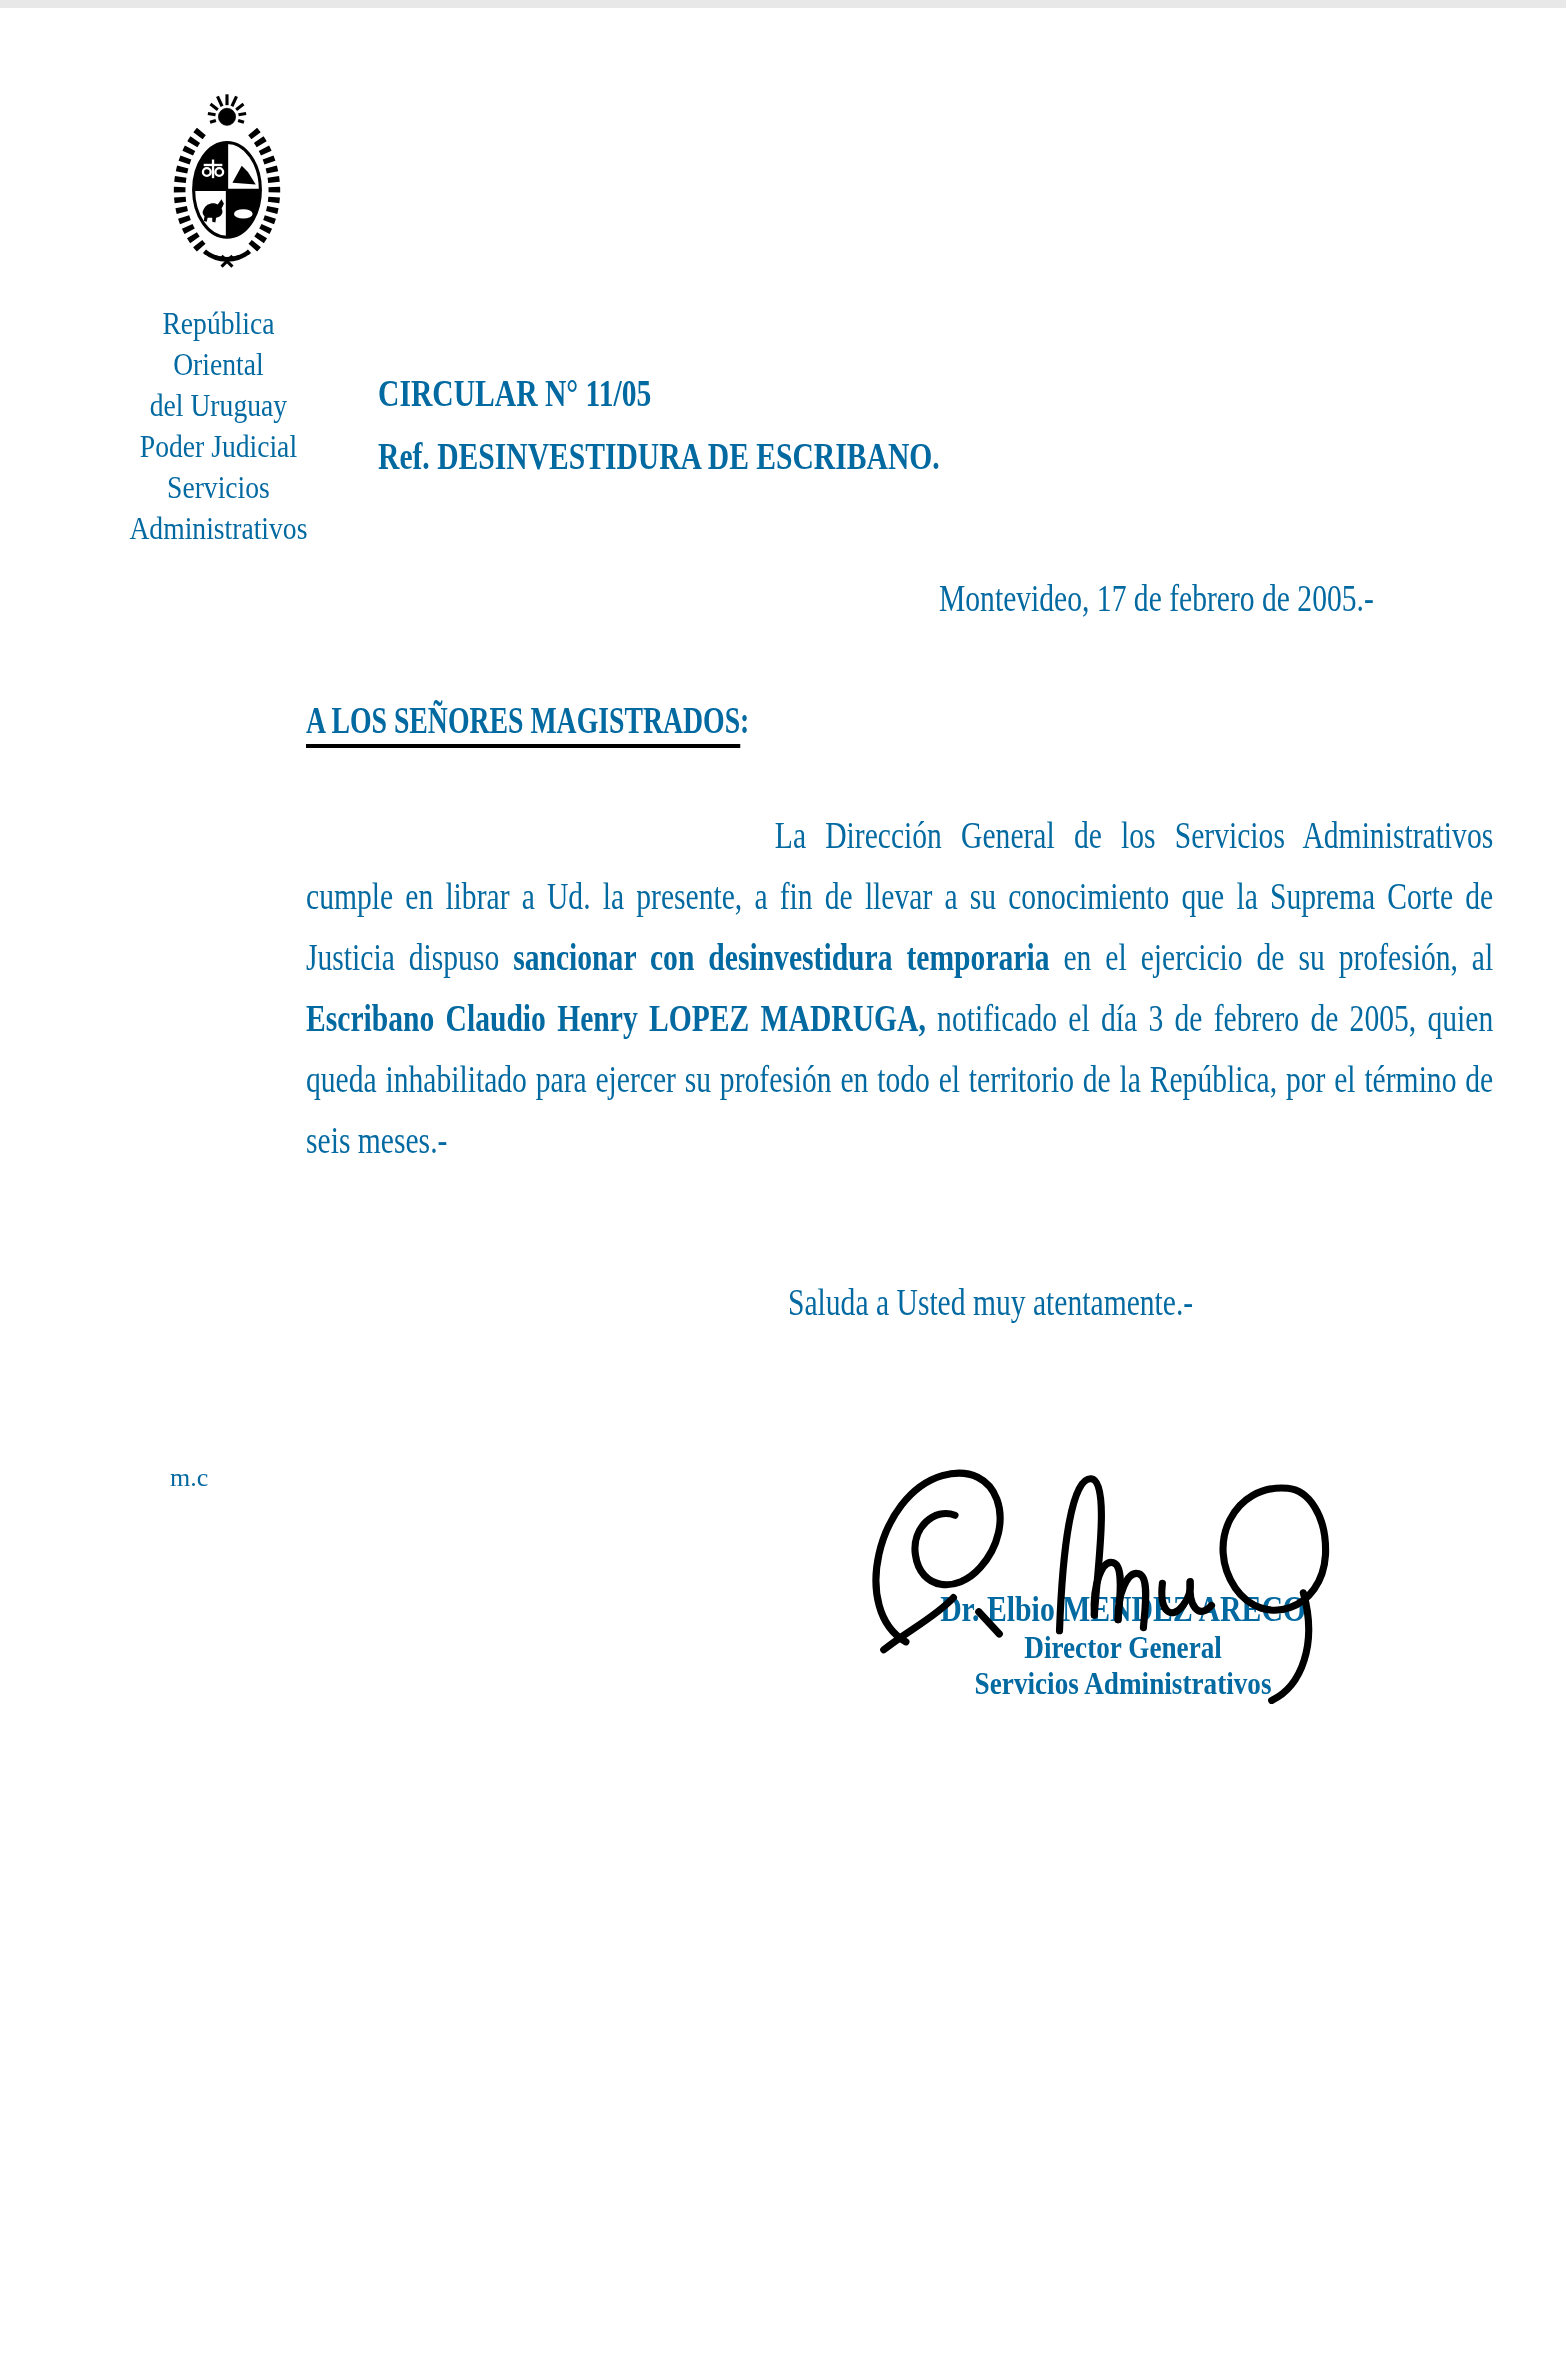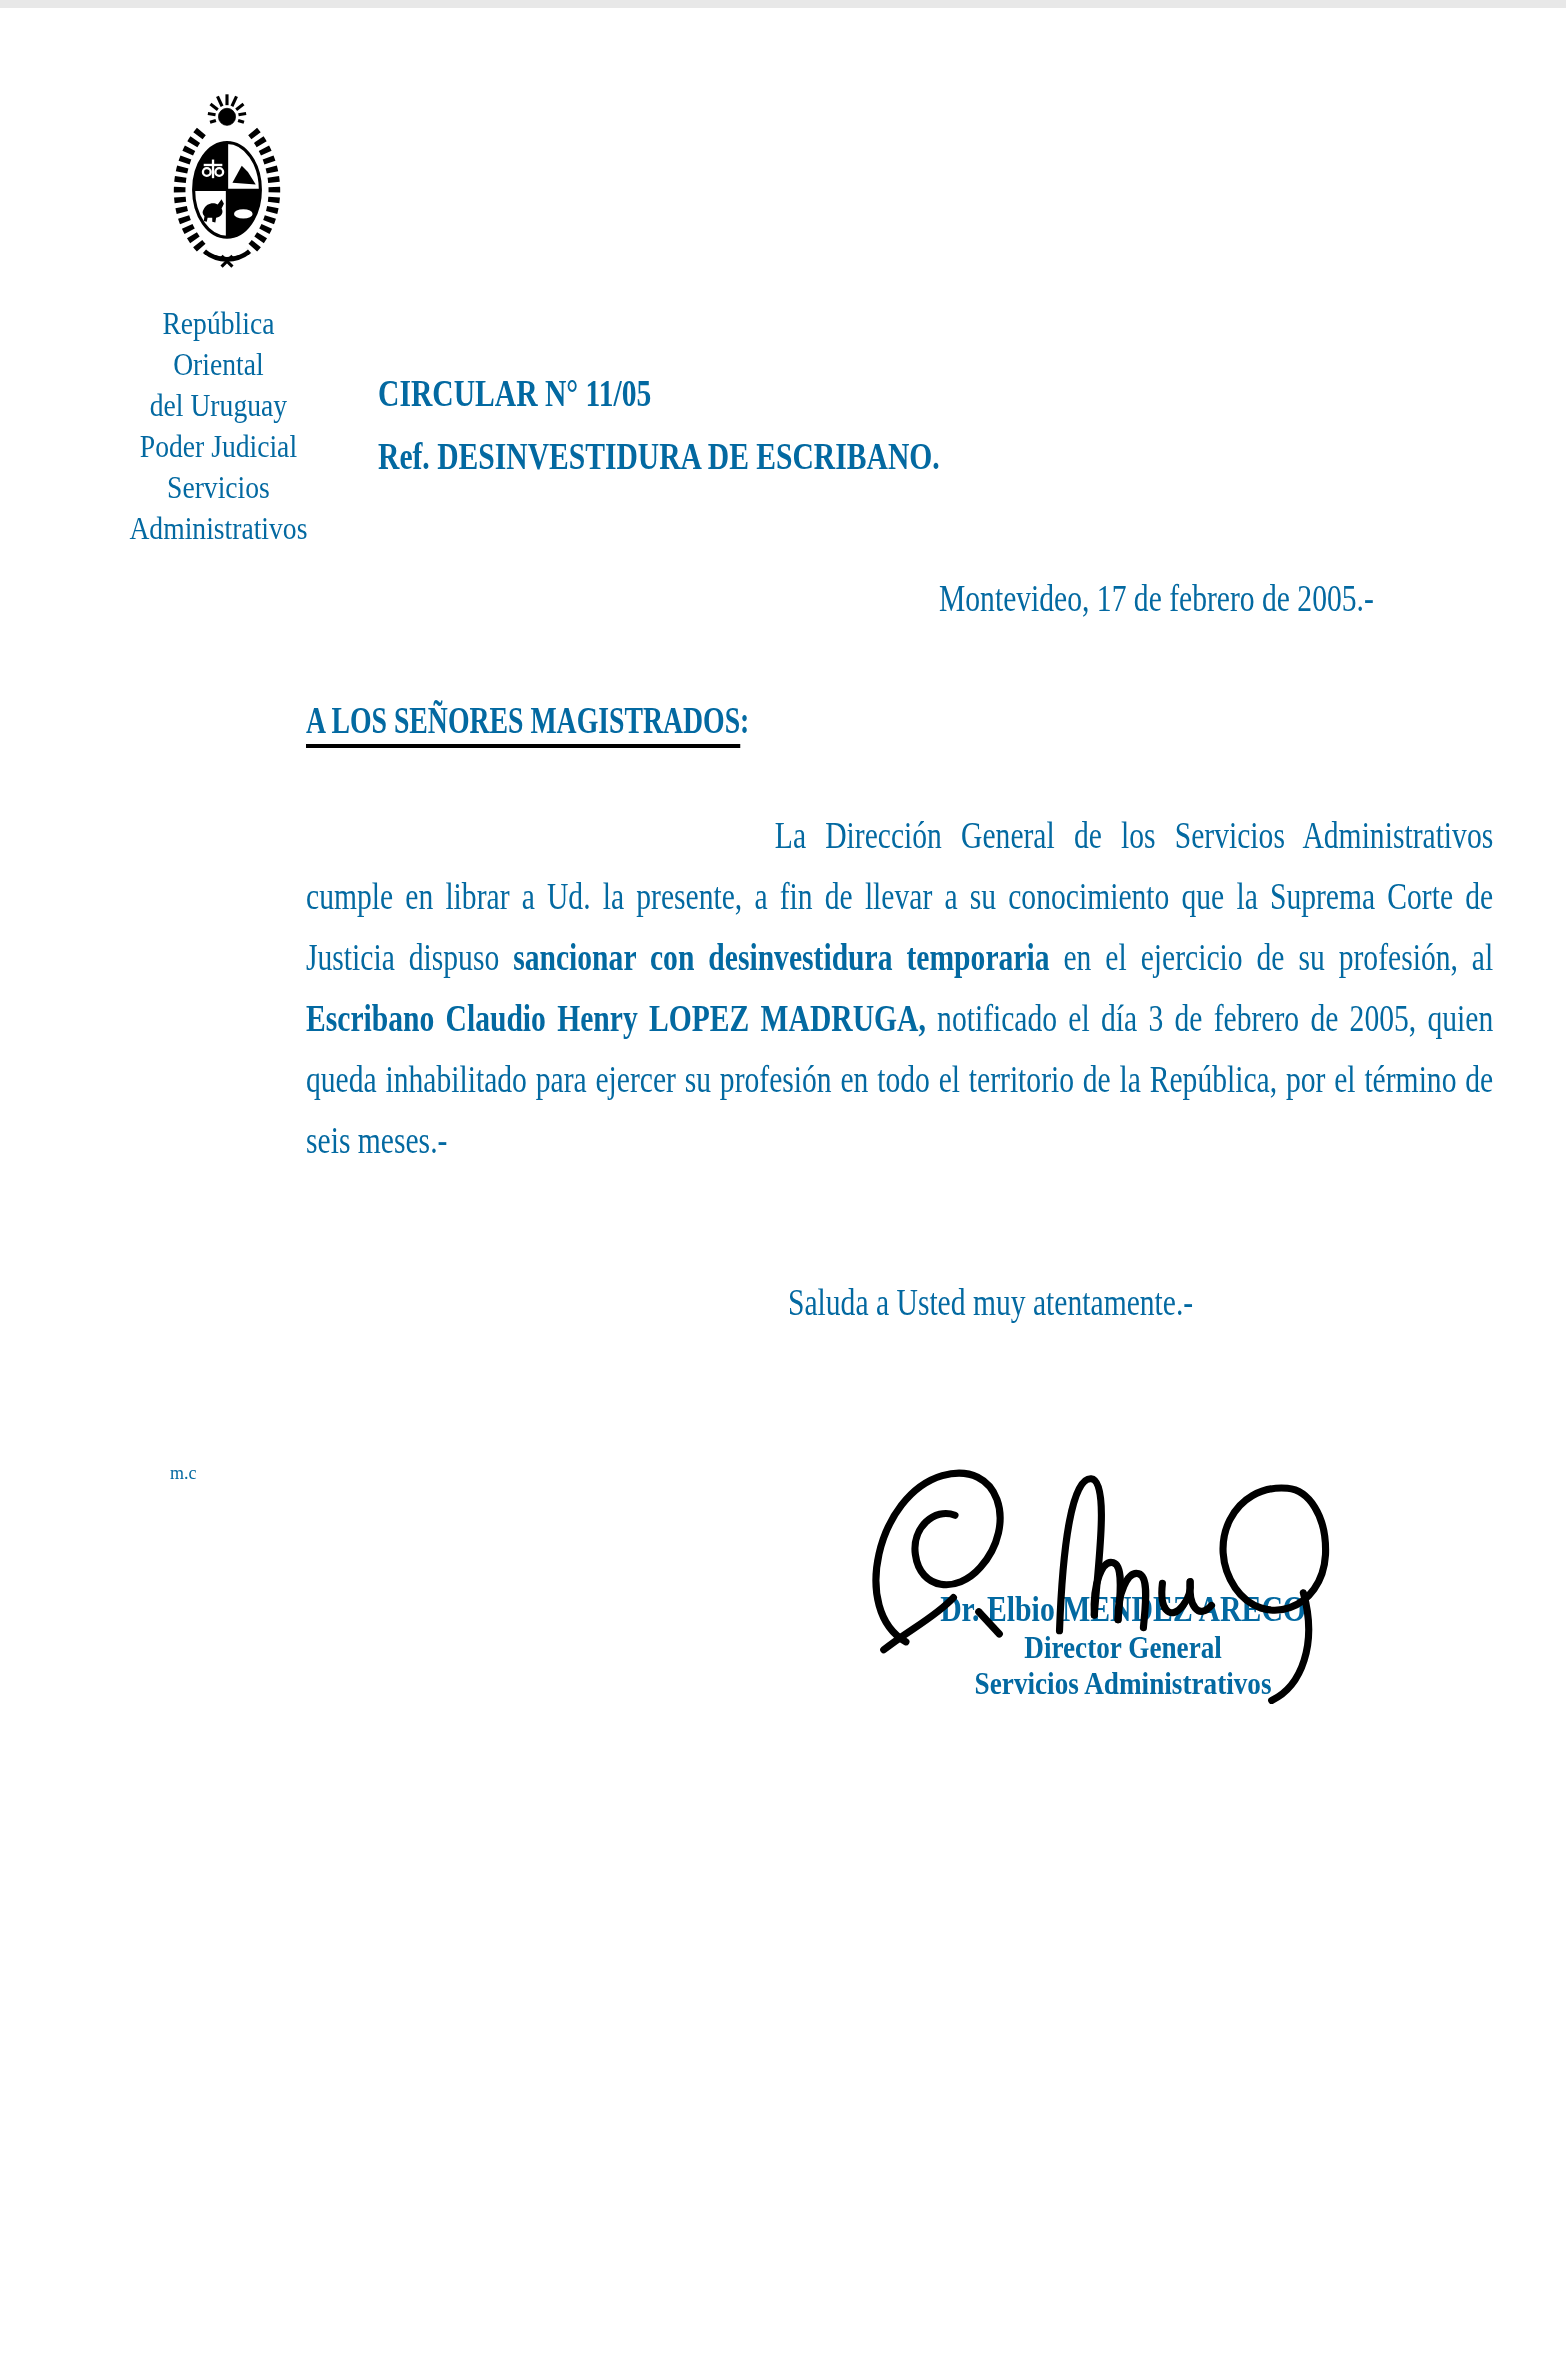--- a/index.html
+++ b/index.html
@@ -72,21 +72,21 @@
   .body-par b { font-weight: bold; }
   .closing {
     position: absolute;
     left: 788px; top: 1273px;
     width: 634px;
     font-size: 37px;
   }
   .initials {
     position: absolute;
     left: 170px; top: 1455px;
-    font-size: 18px;
+    font-size: 26px;
   }
   .sig-scribble {
     position: absolute;
     left: 860px; top: 1434px;
     width: 475px; height: 262px;
     z-index: 3;
     pointer-events: none;
   }
   .signer-block {
     position: absolute;

